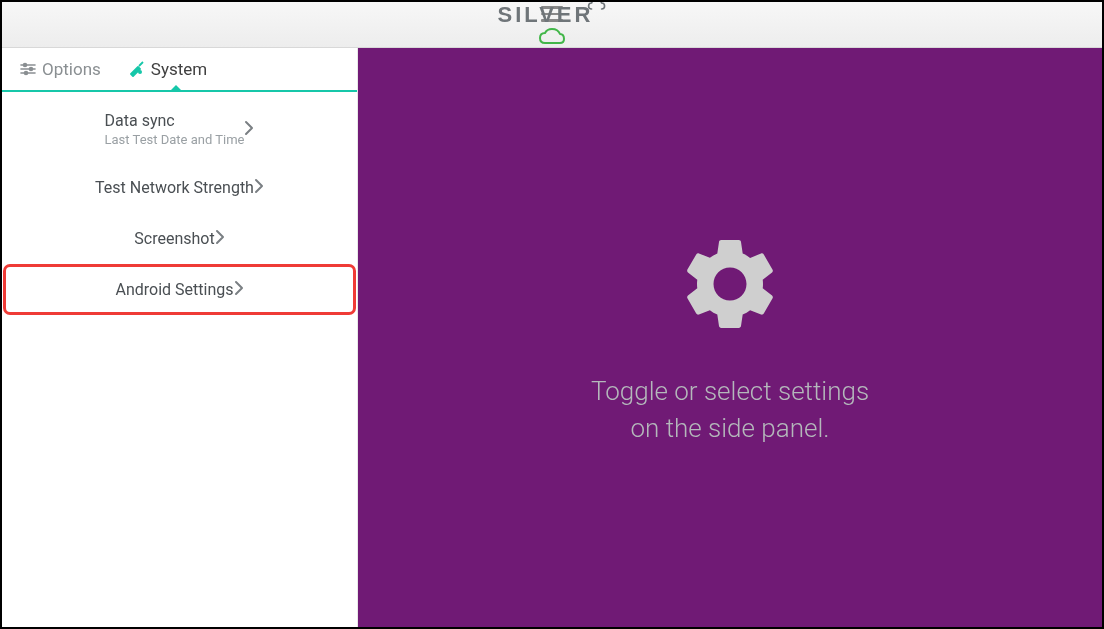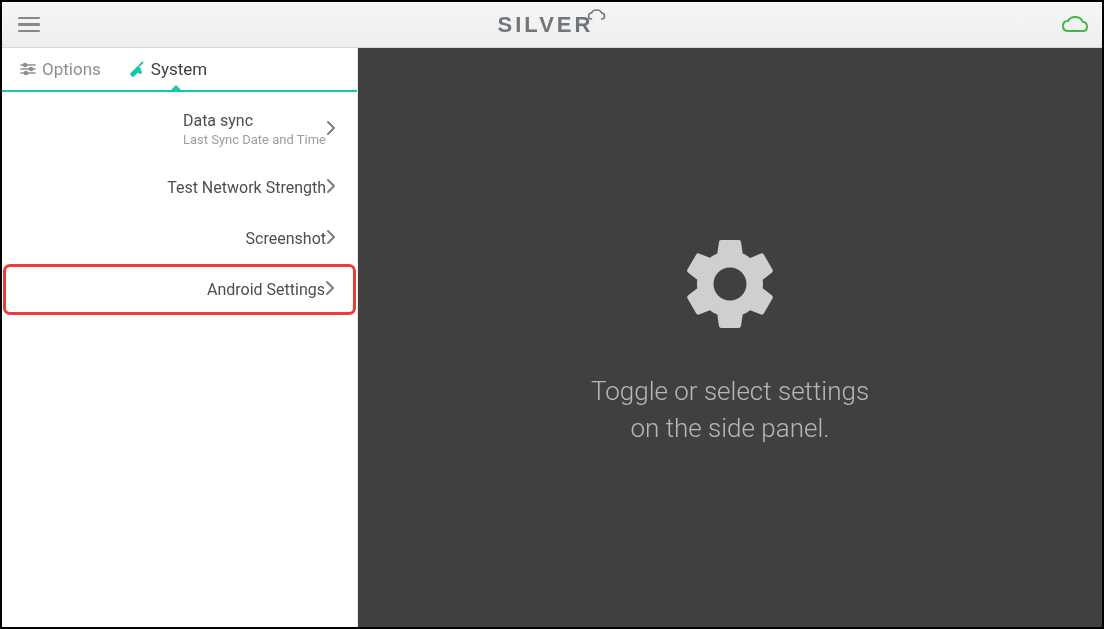--- a/index.html
+++ b/index.html
@@ -13,20 +13,21 @@
     }
     .header {
       height: 46px;
       background: linear-gradient(to bottom, #f7f7f7, #ededed);
       border-bottom: 1px solid #d8d8d8;
       display: flex;
       align-items: center;
       justify-content: space-between;
       padding: 0 12px;
       position: relative;
+      flex-direction: column;
     }
     .hamburger {
       display: flex;
       flex-direction: column;
       gap: 4px;
       cursor: pointer;
       padding: 4px;
     }
     .hamburger span {
       display: block;
@@ -92,21 +93,21 @@
       border-right: 7px solid transparent;
       border-bottom: 7px solid #16c7a9;
     }
     .list {
       flex: 1;
       padding-top: 4px;
     }
     .list-item {
       display: flex;
       align-items: center;
-      justify-content: flex-end;
+      justify-content: center;
       padding: 12px 18px 12px 18px;
       cursor: pointer;
       min-height: 48px;
       border: 3px solid transparent;
     }
     .list-item.highlighted {
       border: 3px solid #ef3b36;
       border-radius: 7px;
       margin: 0 1px;
     }
@@ -123,21 +124,21 @@
       font-size: 13px;
       color: #9aa0a4;
     }
     .chevron {
       color: #888;
       font-size: 18px;
     }
 
     .main-panel {
       flex: 1;
-      background: #404040;
+      background: #701a75;
       display: flex;
       flex-direction: column;
       align-items: center;
       justify-content: center;
       gap: 30px;
     }
     .gear-icon { color: #cfcfcf; }
     .placeholder-text {
       text-align: center;
       font-size: 26px;
@@ -192,21 +193,21 @@
         <span>System</span>
       </div>
       <div class="tab-caret"></div>
     </div>
 
     <div class="list" id="sidebar-list">
 
     <div class="list-item">
           <div class="item-text">
             <div class="item-label">Data sync</div>
-            <div class="item-sub">Last Sync Date and Time</div>
+            <div class="item-sub">Last Test Date and Time</div>
           </div>
           <div class="chevron"><svg width="10" height="16" viewBox="0 0 10 16">
               <path d="M2 2 L8 8 L2 14" fill="none" stroke="#7a7f83" stroke-width="2" stroke-linecap="round" stroke-linejoin="round"></path>
             </svg></div>
         </div>
         <div class="list-item">
           <div class="item-text">
             <div class="item-label">Test Network Strength</div>
           </div>
           <div class="chevron"><svg width="10" height="16" viewBox="0 0 10 16">

